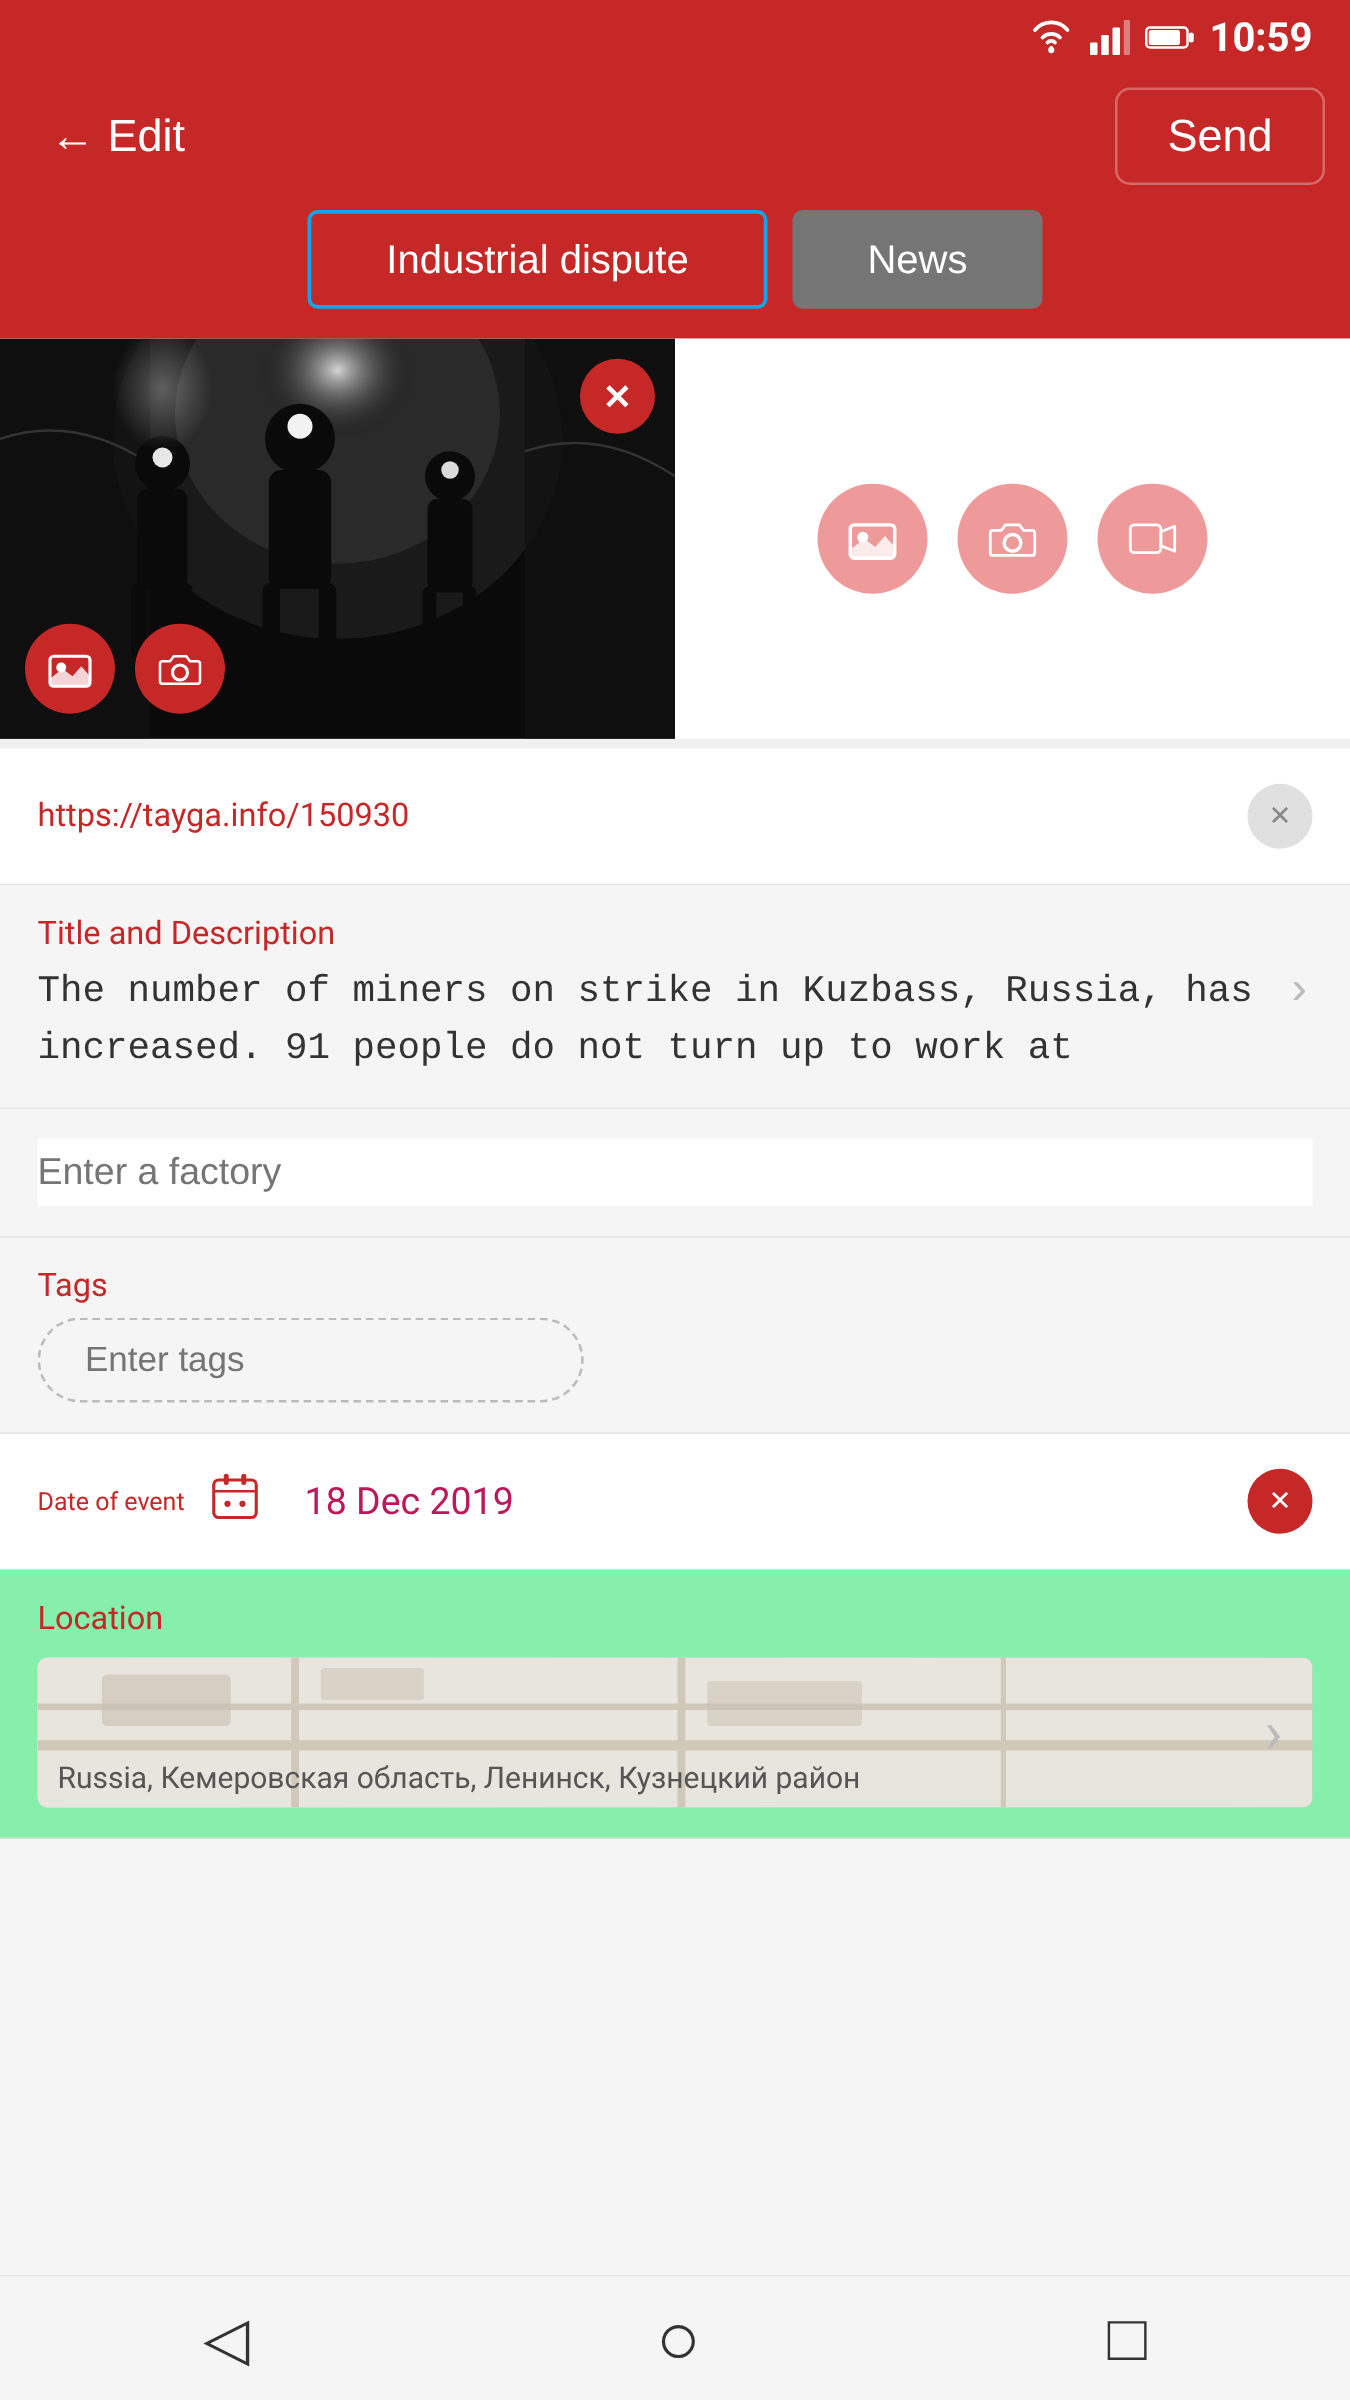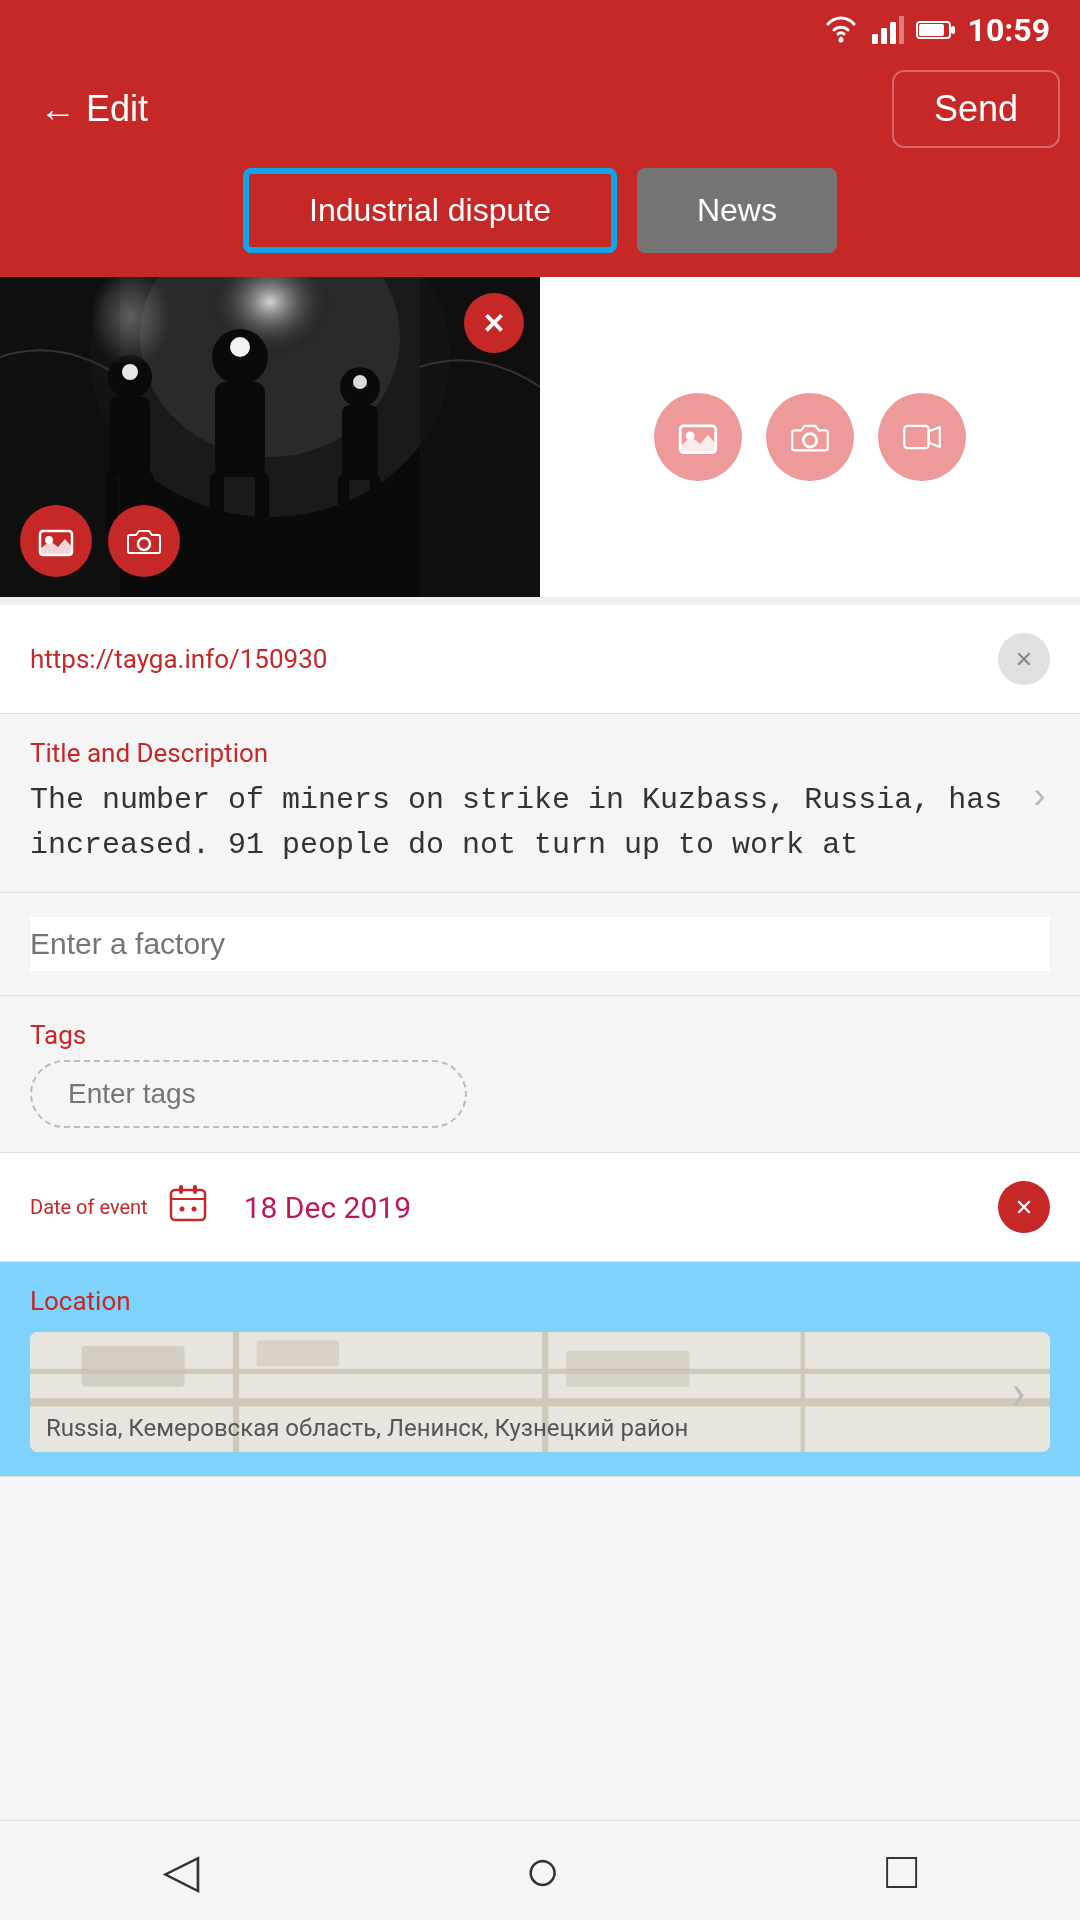--- a/index.html
+++ b/index.html
@@ -75,21 +75,21 @@
       padding: 18px 60px;
       border-radius: 8px;
       font-size: 32px;
       font-weight: 500;
       cursor: pointer;
       border: none;
     }
     .tab-btn.active {
       background: #c62828;
       color: white;
-      border: 6px solid #0ea5e9;
+      border: 3px solid #0ea5e9;
     }
     .tab-btn.inactive {
       background: #757575;
       color: white;
     }
 
     
     .media-section {
       display: flex;
       height: 320px;
@@ -238,21 +238,21 @@
     }
     .date-value {
       font-size: 30px;
       color: #be185d;
       flex: 1;
     }
 
     
     .location-section {
       padding: 24px 30px;
-      background: #7dd3fc;
+      background: #86efac;
       border-bottom: 1px solid #e0e0e0;
     }
     .location-label {
       font-size: 26px;
       color: #c62828;
       margin-bottom: 16px;
     }
     .map-placeholder {
       width: 100%;
       height: 120px;

